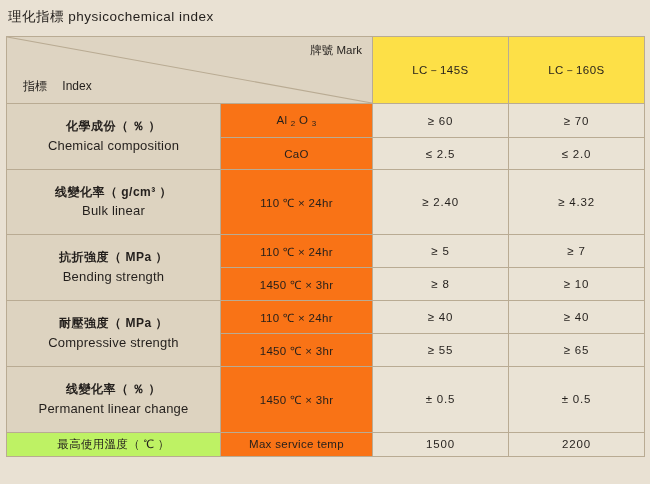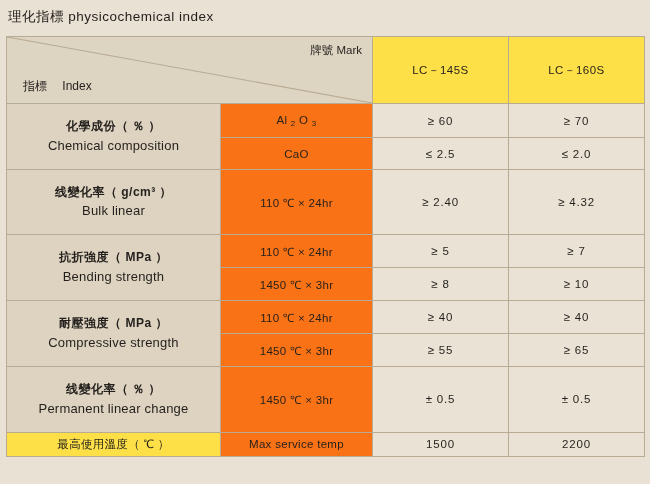--- a/index.html
+++ b/index.html
@@ -116,21 +116,21 @@
   .val {
     font-size: 11.5px;
     letter-spacing: 0.8px;
     padding: 9px 4px;
   }
   .sub {
     font-size: 8px;
     vertical-align: -2px;
   }
   .lastrow .col-left {
-    background: #fde047;
+    background: #bef264;
   }
 </style>
 </head>
 <body>
 
 <div class="page">
 
   <div class="title">理化指標  physicochemical index</div>
 
   <table class="tbl">

